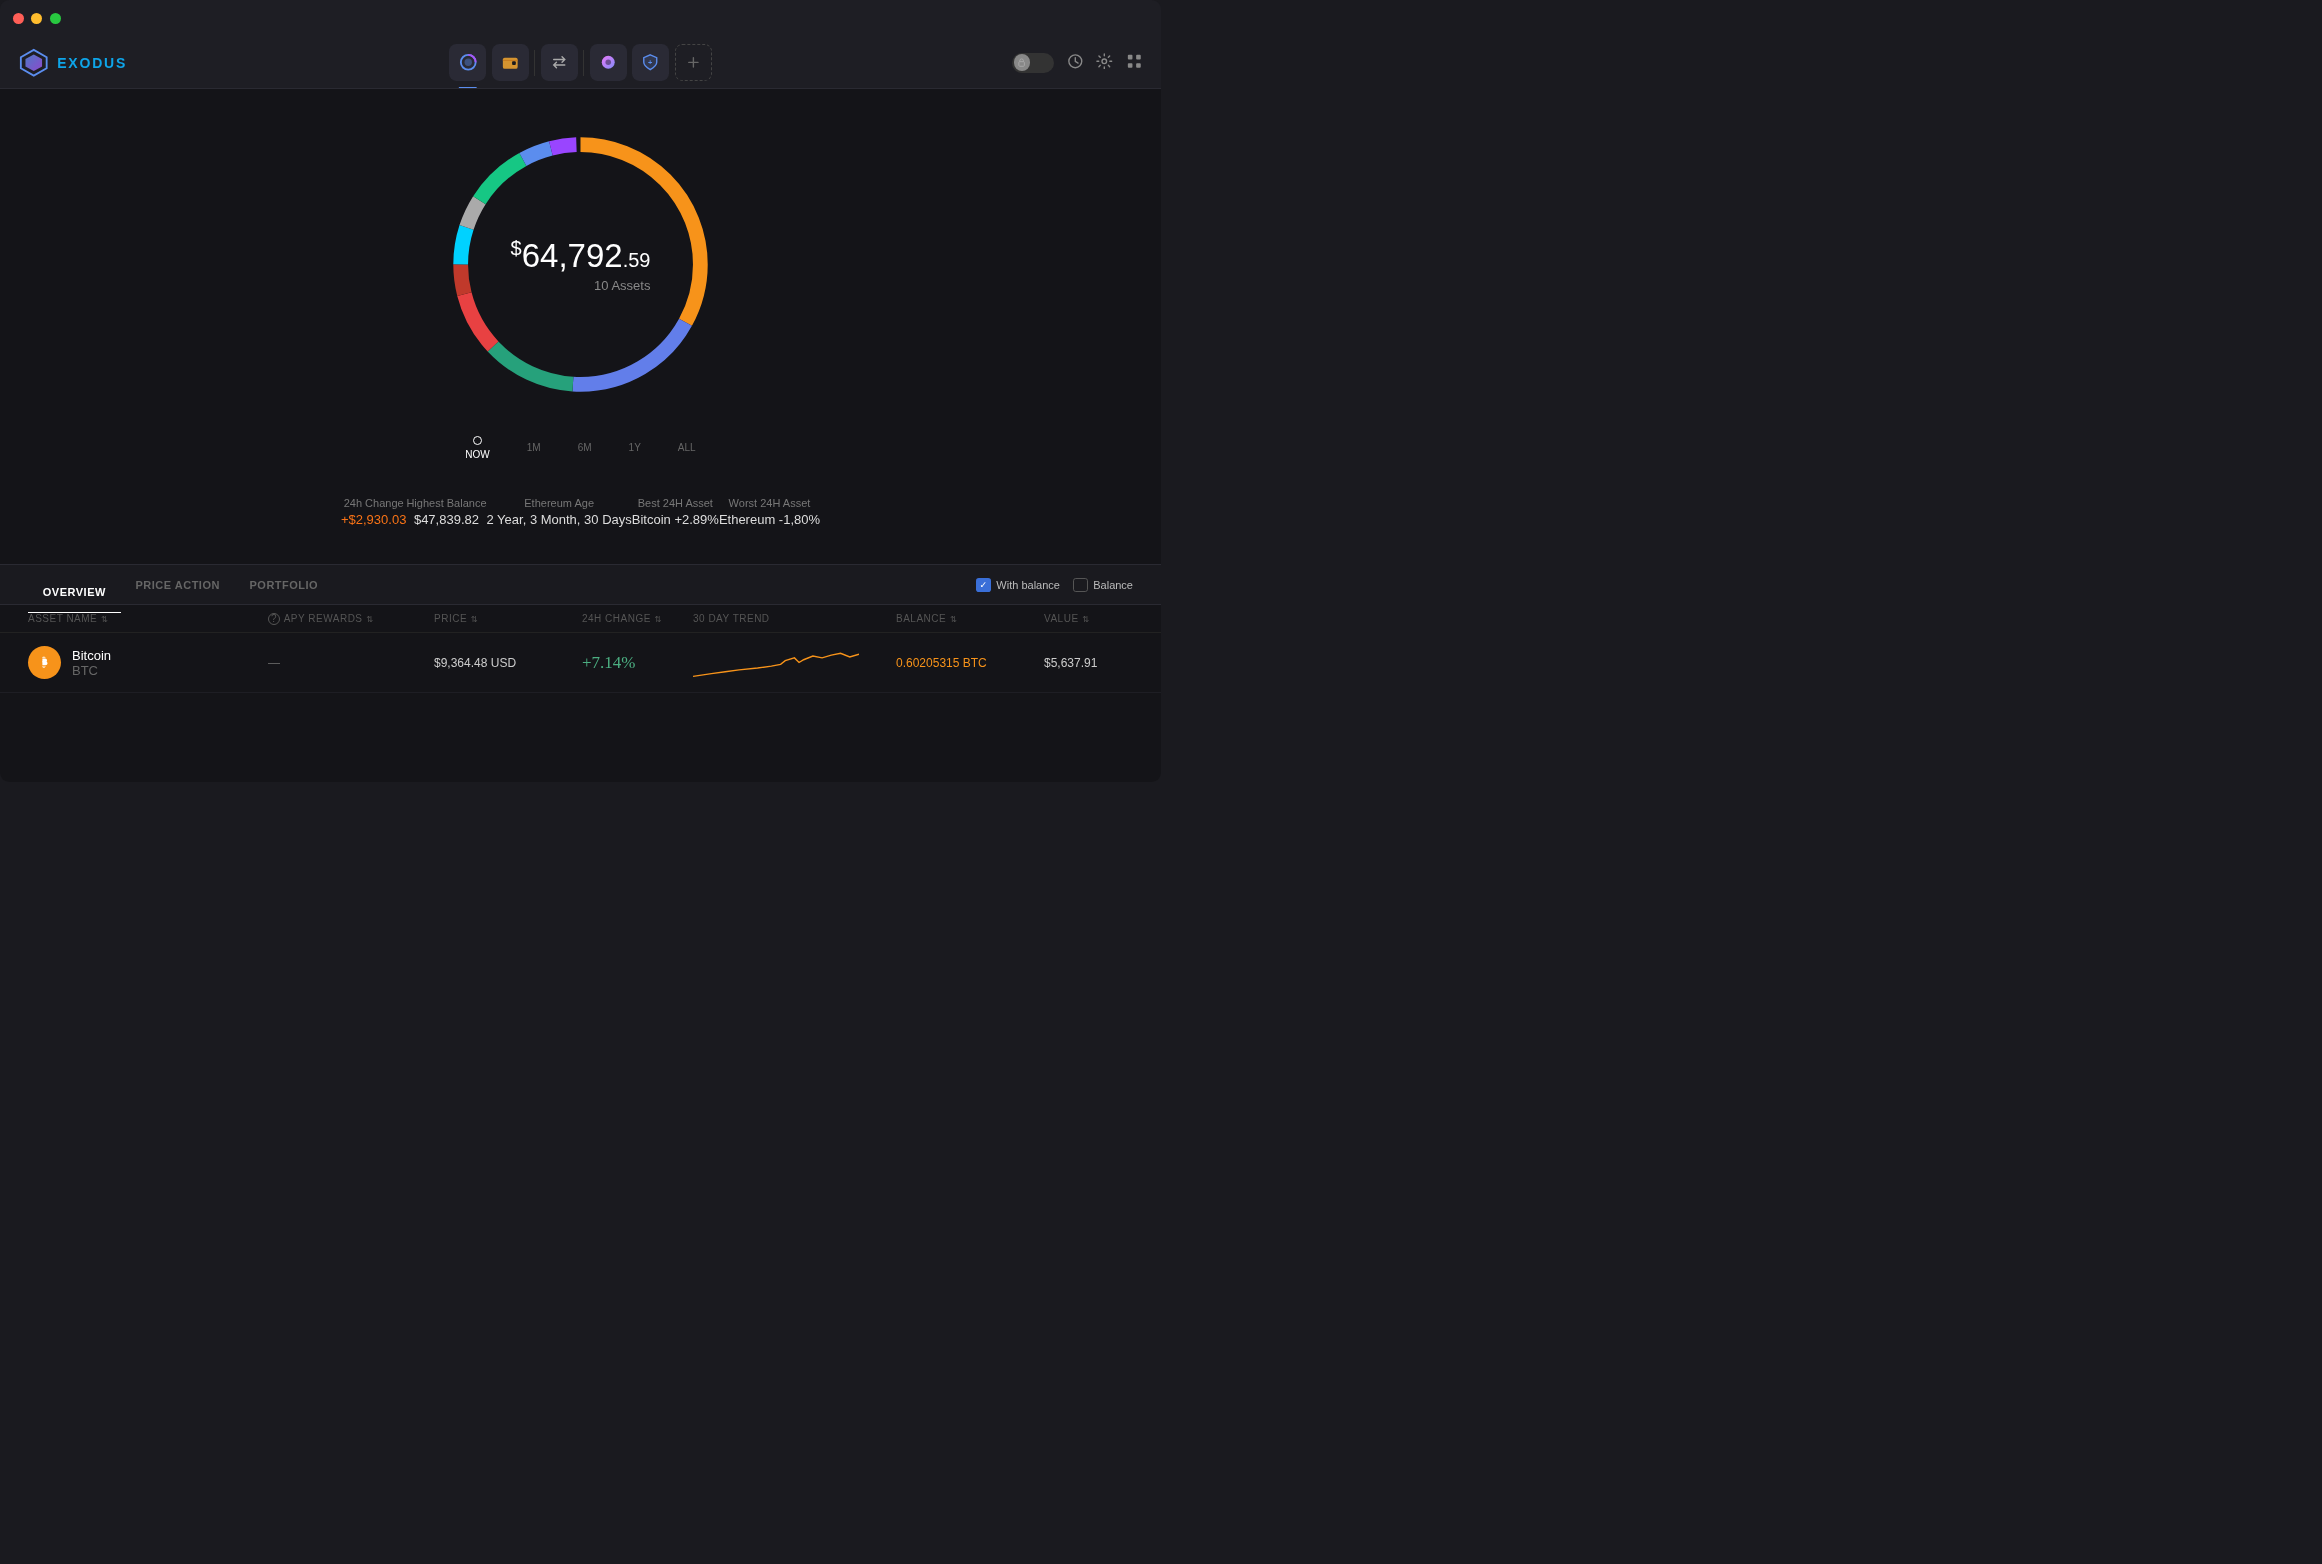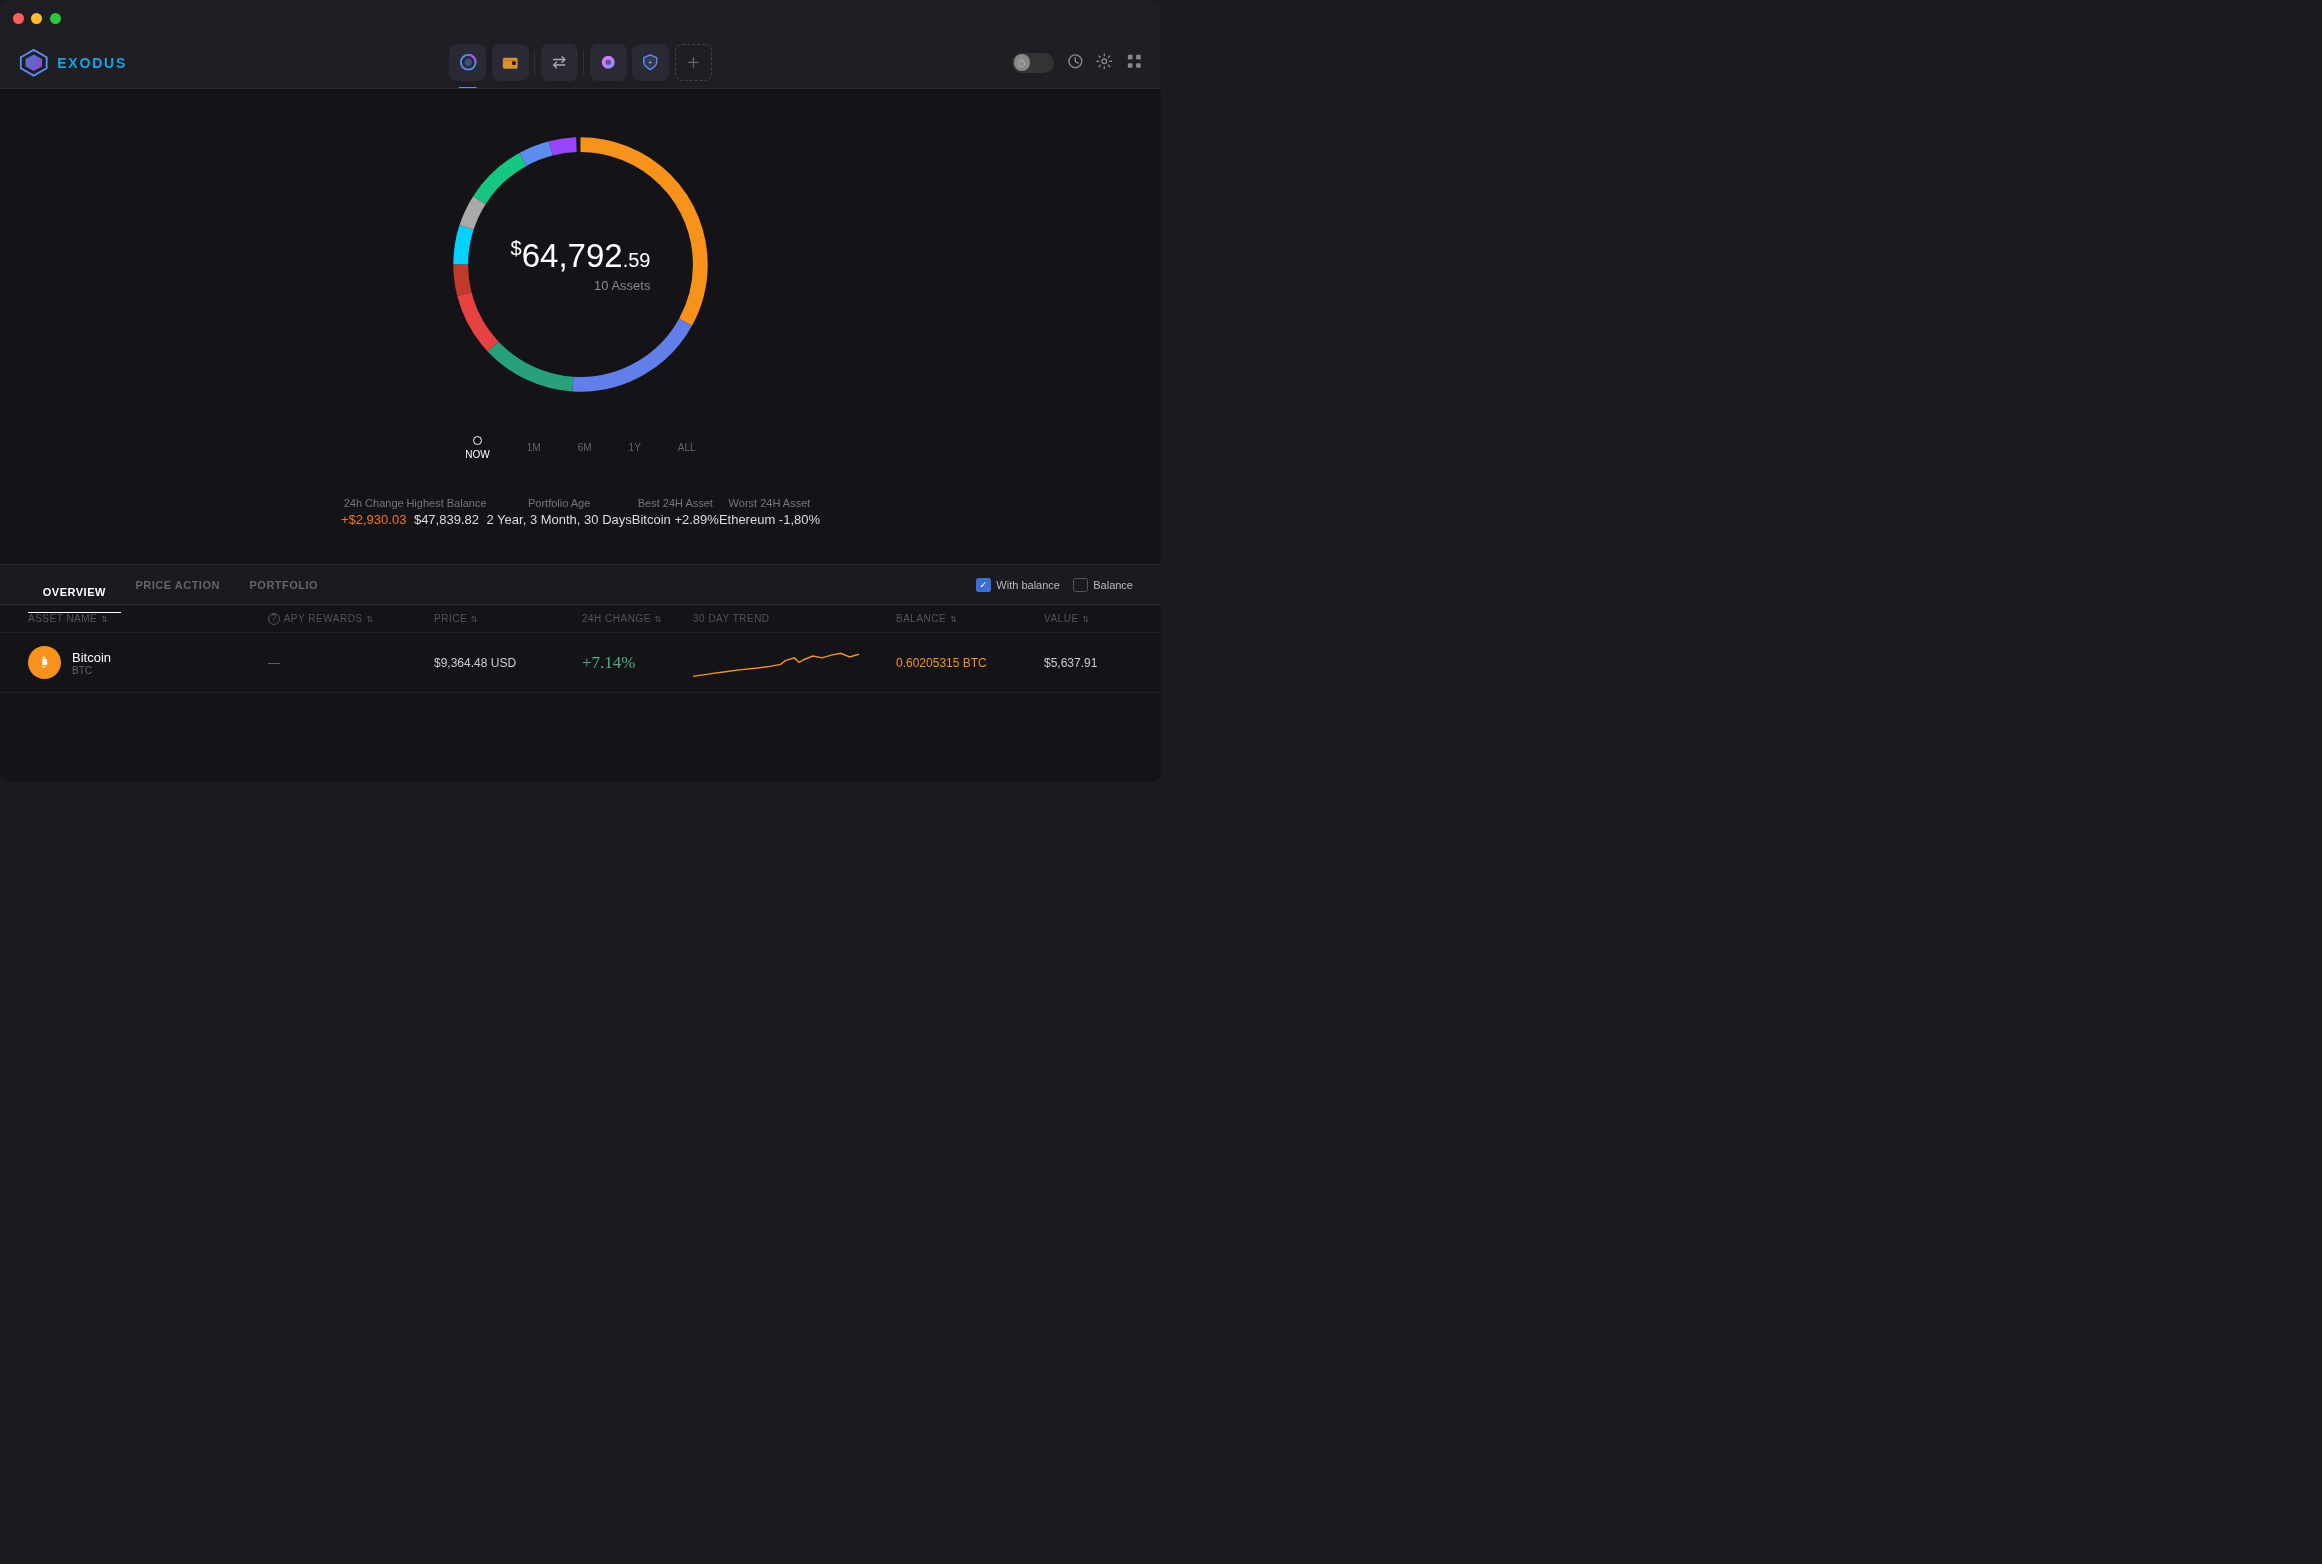--- a/index.html
+++ b/index.html
@@ -310,21 +310,21 @@
       width: 33px; height: 33px;
       border-radius: 50%;
       display: flex;
       align-items: center;
       justify-content: center;
       font-size: 14.8px;
       font-weight: bold;
     }
     .btc-icon { background: #f7931a; }
     .asset-name { font-size: 13px; color: #fff; font-weight: 500; }
-    .asset-ticker { font-size: 10px; color: #666; }
+    .asset-ticker { font-size: 13px; color: #666; }
 
     .price-cell { font-size: 12px; color: #ccc; }
     .change-cell { font-size: 17px; font-family: Liberation Serif, serif; }
     .change-pos { color: #4caf82; }
 
     .trend-cell { height: 37px; }
     .balance-cell { font-size: 12px; color: #f7931a; }
     .value-cell { font-size: 12px; color: #ccc; }
 
     
@@ -524,21 +524,21 @@
     <div class="stats-row">
       <div class="stat-item">
         <div class="stat-label">24h Change</div>
         <div class="stat-value positive">+$2,930.03</div>
       </div>
       <div class="stat-item">
         <div class="stat-label">Highest Balance</div>
         <div class="stat-value">$47,839.82</div>
       </div>
       <div class="stat-item">
-        <div class="stat-label">Portfolio Age</div>
+        <div class="stat-label">Ethereum Age</div>
         <div class="stat-value">2 Year, 3 Month, 30 Days</div>
       </div>
       <div class="stat-item">
         <div class="stat-label">Best 24H Asset</div>
         <div class="stat-value">Bitcoin +2.89%</div>
       </div>
       <div class="stat-item">
         <div class="stat-label">Worst 24H Asset</div>
         <div class="stat-value">Ethereum -1,80%</div>
       </div>

